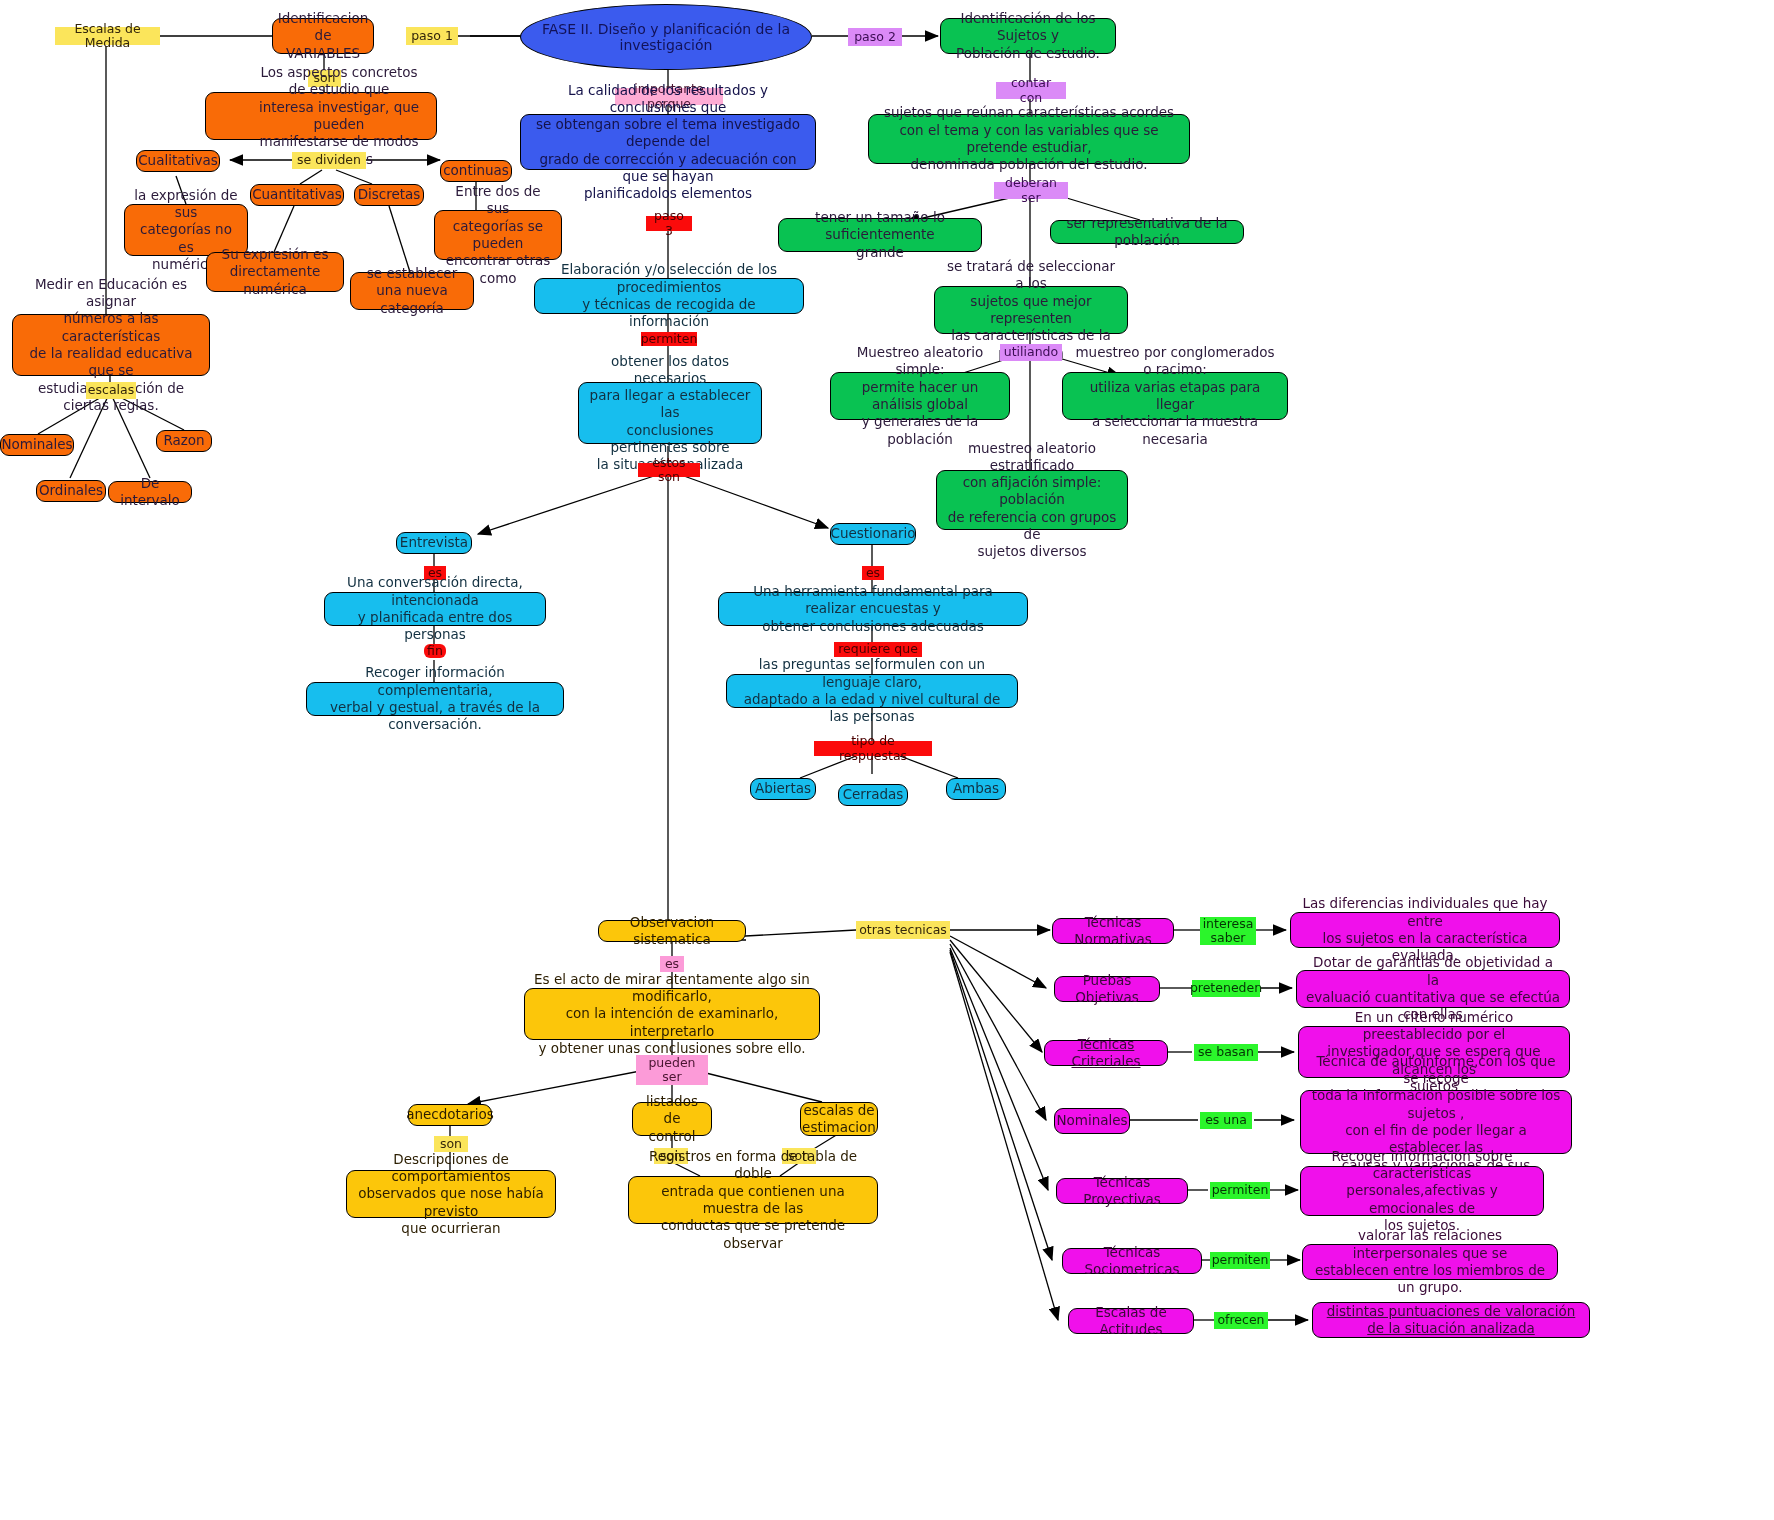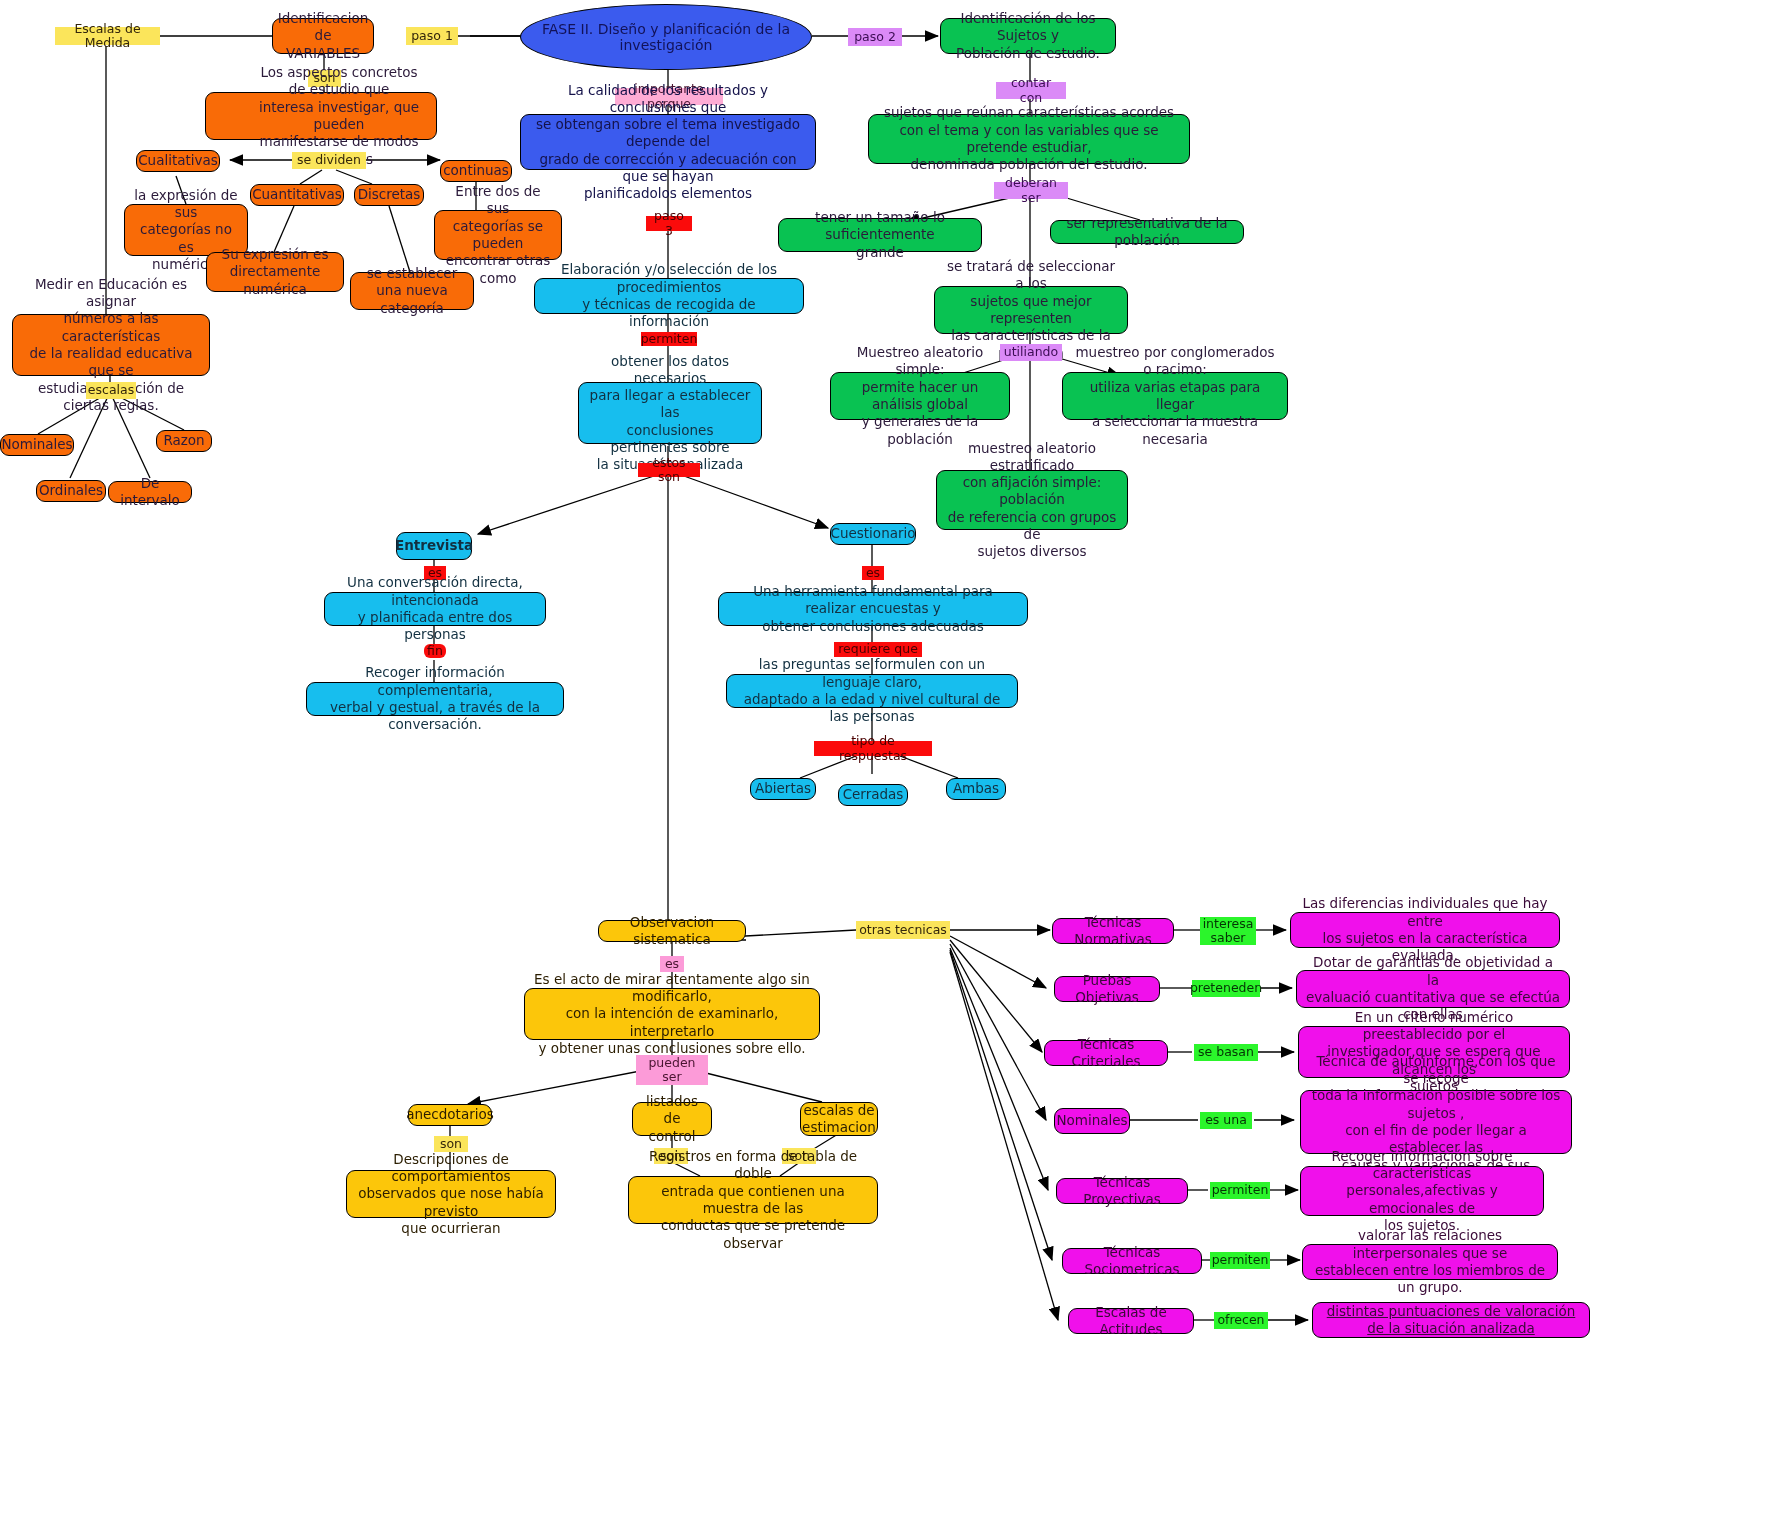--- a/index.html
+++ b/index.html
@@ -237,21 +237,21 @@
 permite hacer un análisis global
 y generales de la población</div>
   <div class="node green" style="left:1062px;top:372px;width:226px;height:48px;">muestreo por conglomerados o racimo:
 utiliza varias etapas para llegar
 a seleccionar la muestra necesaria</div>
   <div class="node green" style="left:936px;top:470px;width:192px;height:60px;">muestreo aleatorio estratificado
 con afijación simple: población
 de referencia con grupos de
 sujetos diversos</div>
 
-  <div class="node cyan" style="left:396px;top:532px;width:76px;height:28px;font-weight:bold;">Entrevista</div>
+  <div class="node cyan" style="left:396px;top:532px;width:76px;height:22px;">Entrevista</div>
   <div class="link l-red" style="left:424px;top:566px;width:22px;height:14px;">es</div>
   <div class="node cyan" style="left:324px;top:592px;width:222px;height:34px;">Una conversación directa, intencionada
 y planificada entre dos personas</div>
   <div class="link l-red" style="left:424px;top:644px;width:22px;height:14px;border-radius:6px;">fin</div>
   <div class="node cyan" style="left:306px;top:682px;width:258px;height:34px;">Recoger información complementaria,
 verbal y gestual, a través de la conversación.</div>
 
   <div class="node cyan" style="left:830px;top:523px;width:86px;height:22px;">Cuestionario</div>
   <div class="link l-red" style="left:862px;top:566px;width:22px;height:14px;">es</div>
   <div class="node cyan" style="left:718px;top:592px;width:310px;height:34px;">Una herramienta fundamental para realizar encuestas y
@@ -298,21 +298,21 @@
   <div class="link l-green" style="left:1200px;top:917px;width:56px;height:28px;">interesa
 saber</div>
   <div class="node magenta" style="left:1290px;top:912px;width:270px;height:36px;">Las diferencias individuales que hay entre
 los sujetos en la característica evaluada.</div>
 
   <div class="node magenta" style="left:1054px;top:976px;width:106px;height:26px;">Puebas Objetivas</div>
   <div class="link l-green" style="left:1192px;top:980px;width:68px;height:17px;">preteneden</div>
   <div class="node magenta" style="left:1296px;top:970px;width:274px;height:38px;">Dotar de garantías de objetividad a la
 evaluació cuantitativa que se efectúa con ellas</div>
 
-  <div class="node magenta" style="left:1044px;top:1040px;width:124px;height:26px;">Técnicas Criteriales</div>
+  <div class="node magenta" style="left:1044px;top:1040px;width:124px;height:26px;text-decoration:underline;">Técnicas Criteriales</div>
   <div class="link l-green" style="left:1194px;top:1044px;width:64px;height:17px;">se basan</div>
   <div class="node magenta" style="left:1298px;top:1026px;width:272px;height:52px;">En un criterio numérico preestablecido por el
 investigador,que se espera que alcancen los
 sujetos</div>
 
   <div class="node magenta" style="left:1054px;top:1108px;width:76px;height:26px;">Nominales</div>
   <div class="link l-green" style="left:1200px;top:1112px;width:52px;height:17px;">es una</div>
   <div class="node magenta" style="left:1300px;top:1090px;width:272px;height:64px;">Técnica de autoinforme,con los que se recoge
 toda la información posible sobre los sujetos ,
 con el fin de poder llegar a establecer las

